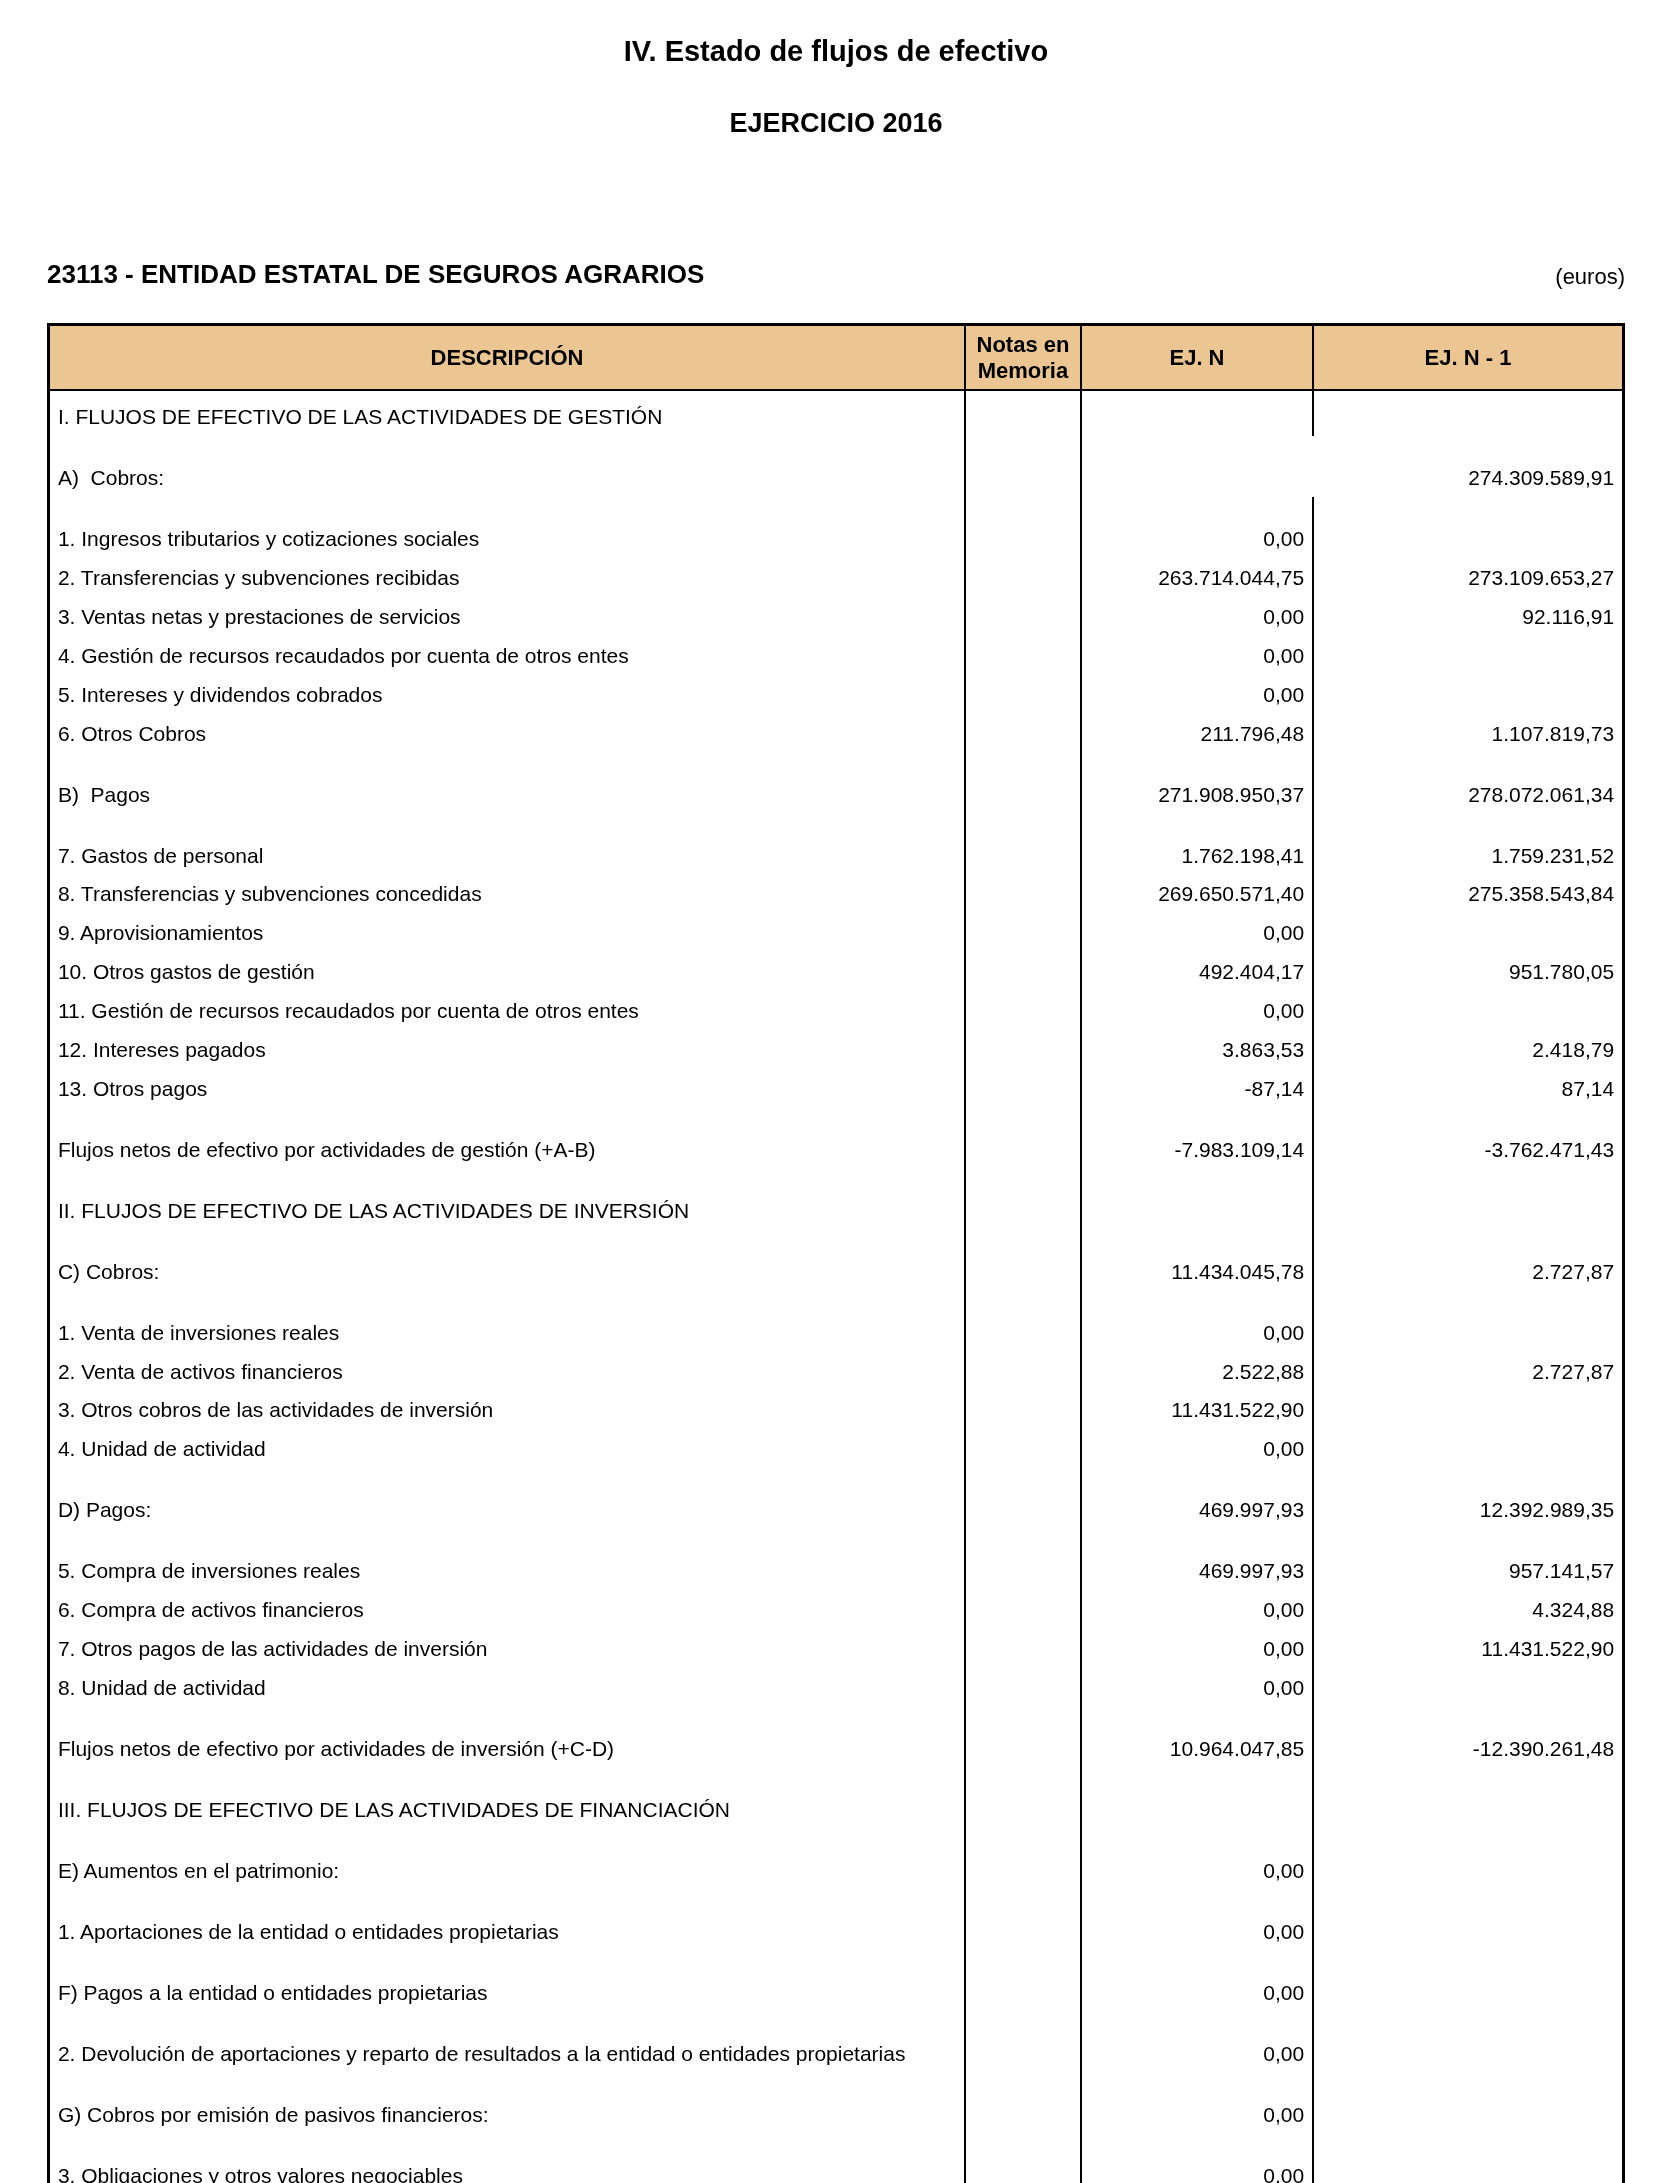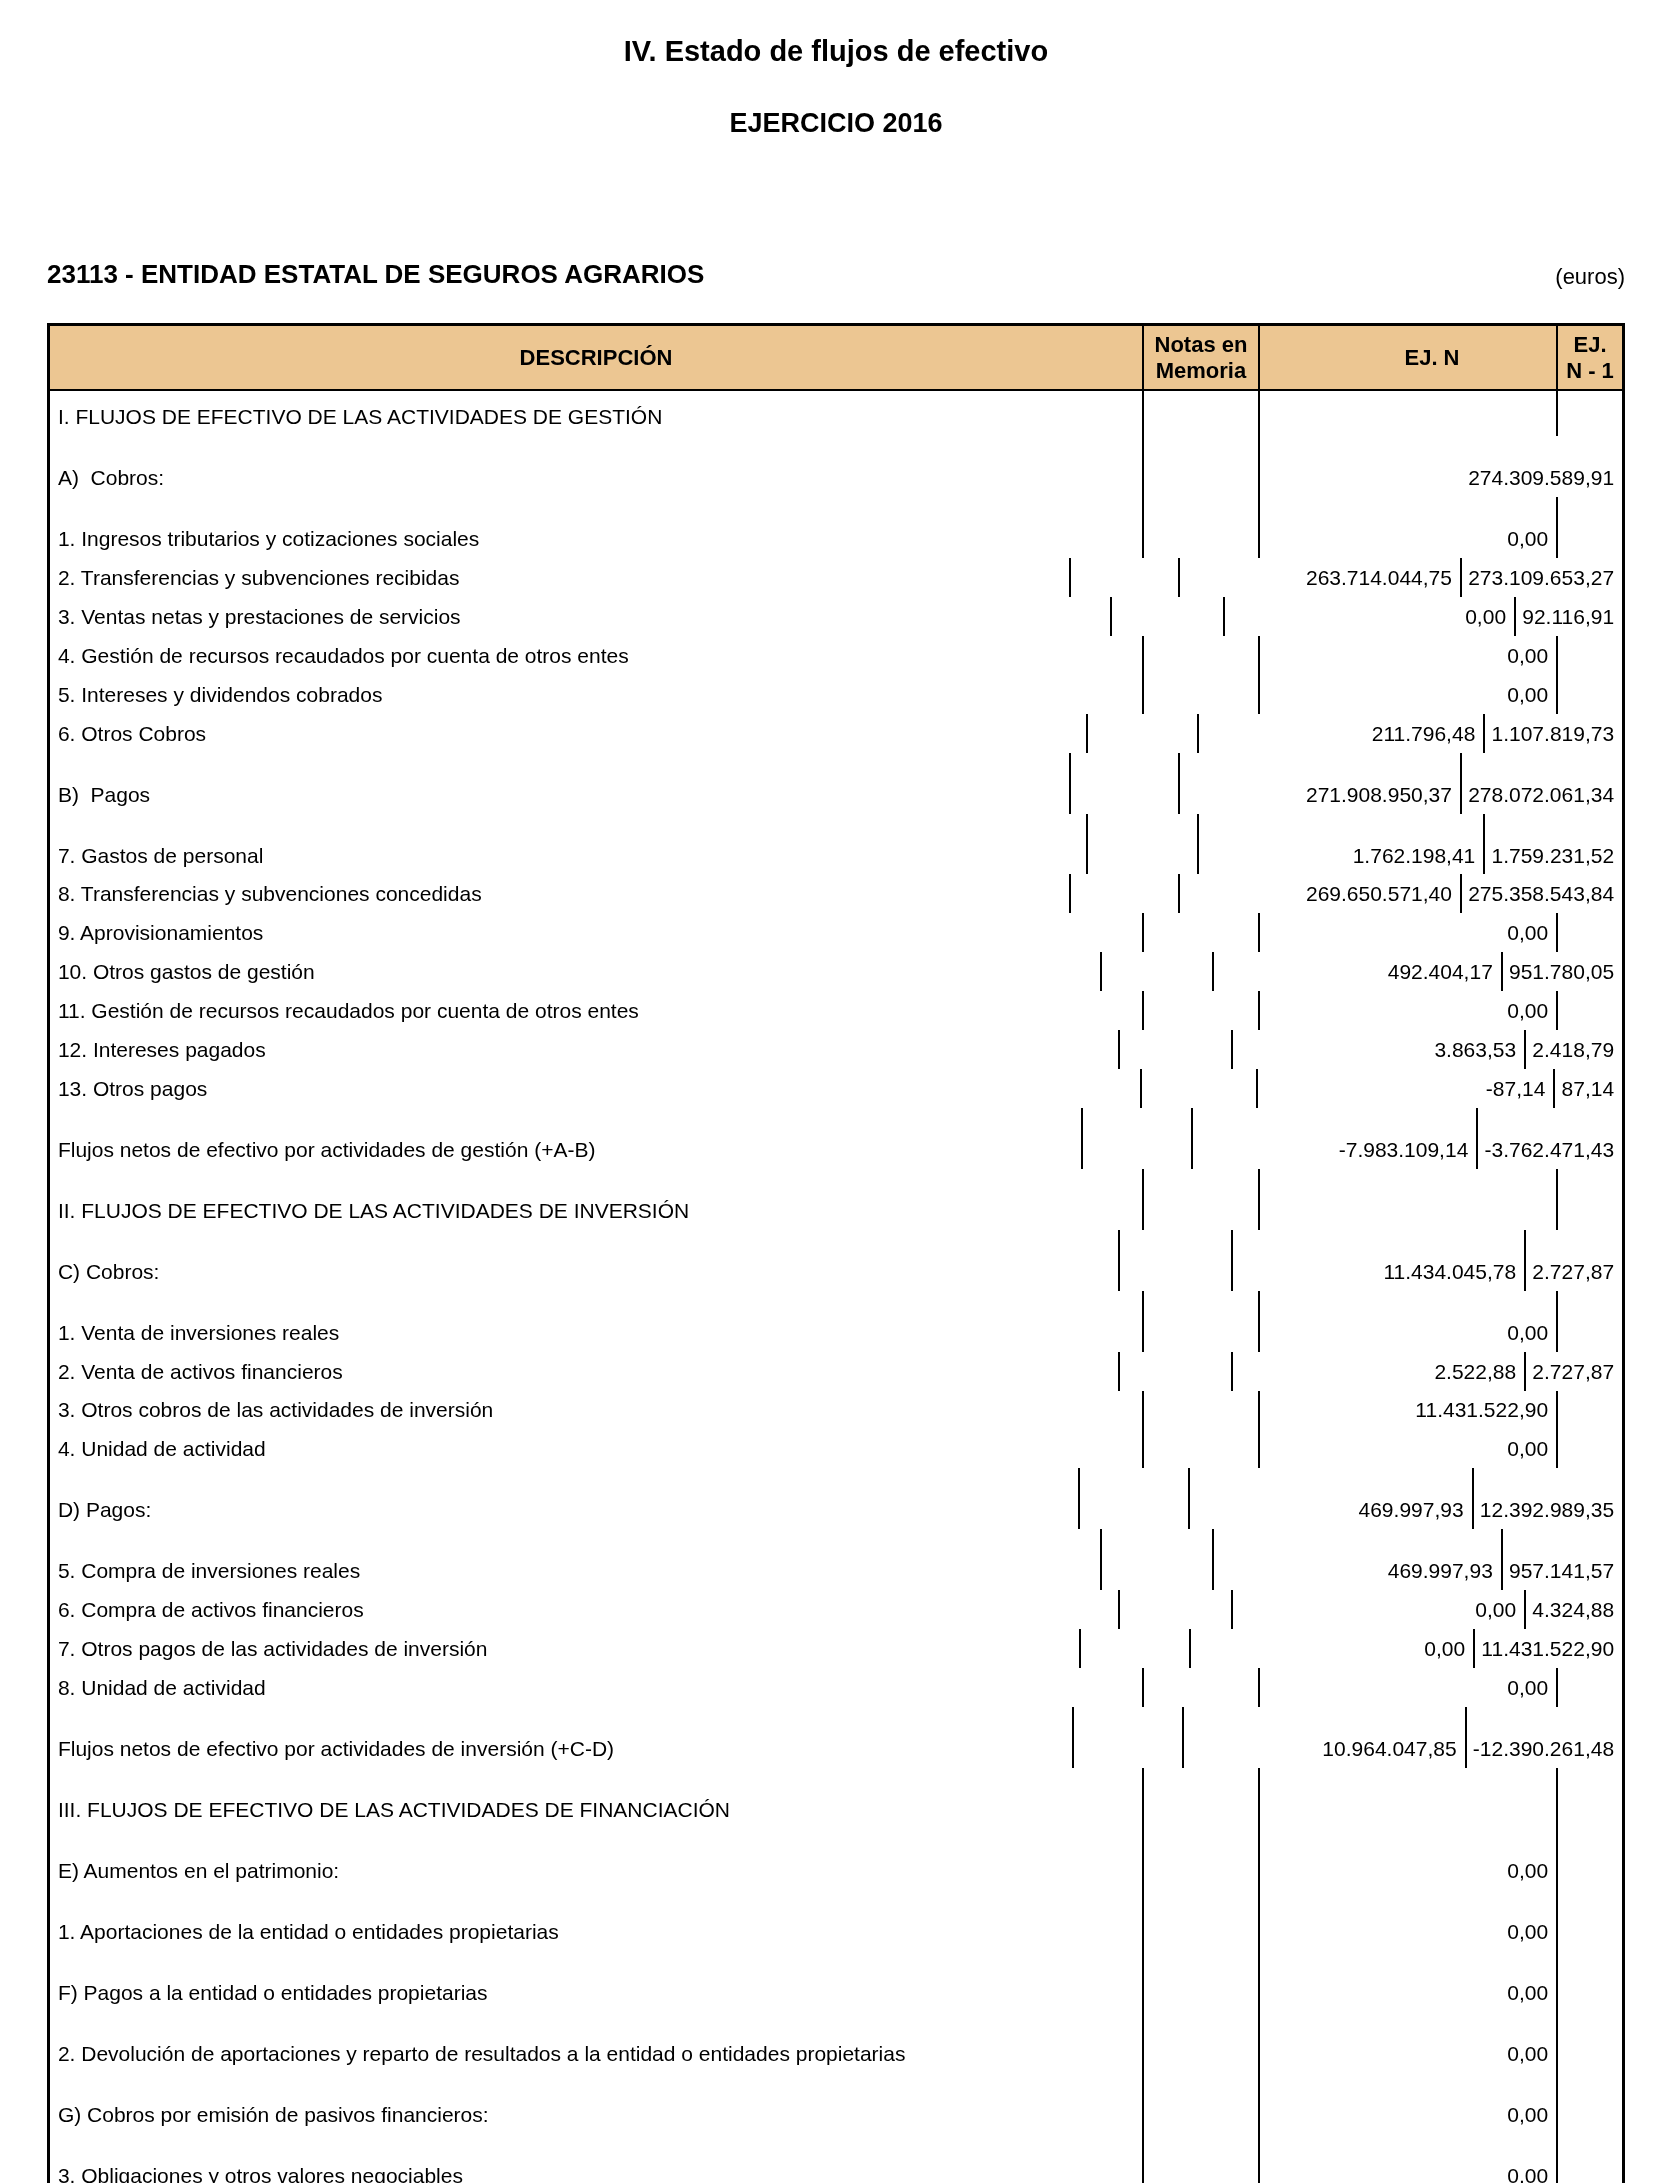--- a/index.html
+++ b/index.html
@@ -53,23 +53,23 @@
     font-size: 22px;
   }
   .th {
     display: flex;
     align-items: center;
     justify-content: center;
     text-align: center;
     padding: 6.3px 4.7px;
     line-height: 1.15;
   }
-  .col-desc  { width: 1092px; }
+  .col-desc  { width: 914px; }
   .col-notas { width: 118px; border-left: 2.4px solid #000; border-right: 2.4px solid #000; }
-  .col-n     { width: 250px; border-right: 2.4px solid #000; margin-left: 48px; }
+  .col-n     { width: 232px; border-right: 2.4px solid #000; }
   .col-n1    { flex: 1; }
   .tbody {
     font-size: 21px;
     padding-top: 0;
   }
   .trow { display: flex; align-items: stretch; }
   .trow:first-child .cell { padding-top: 14px; }
   .cell {
     padding: 7.9px 6.3px 7.9px 6.3px;
     line-height: 1.1;

